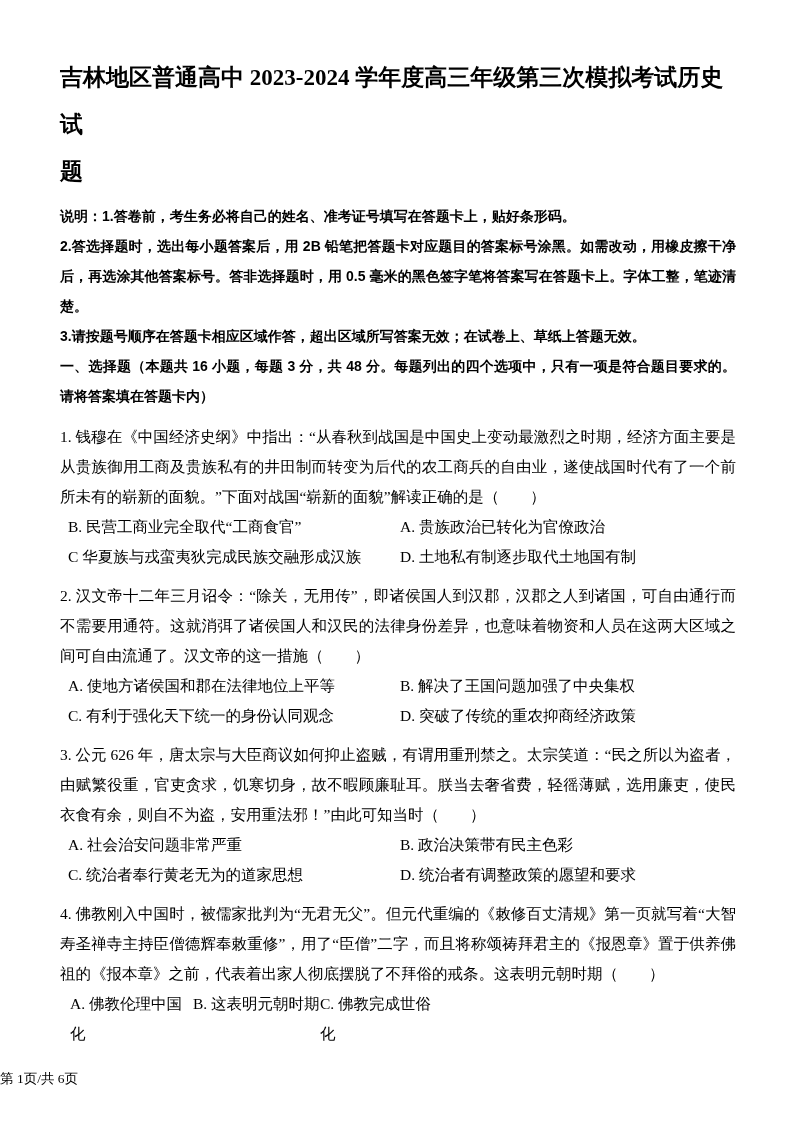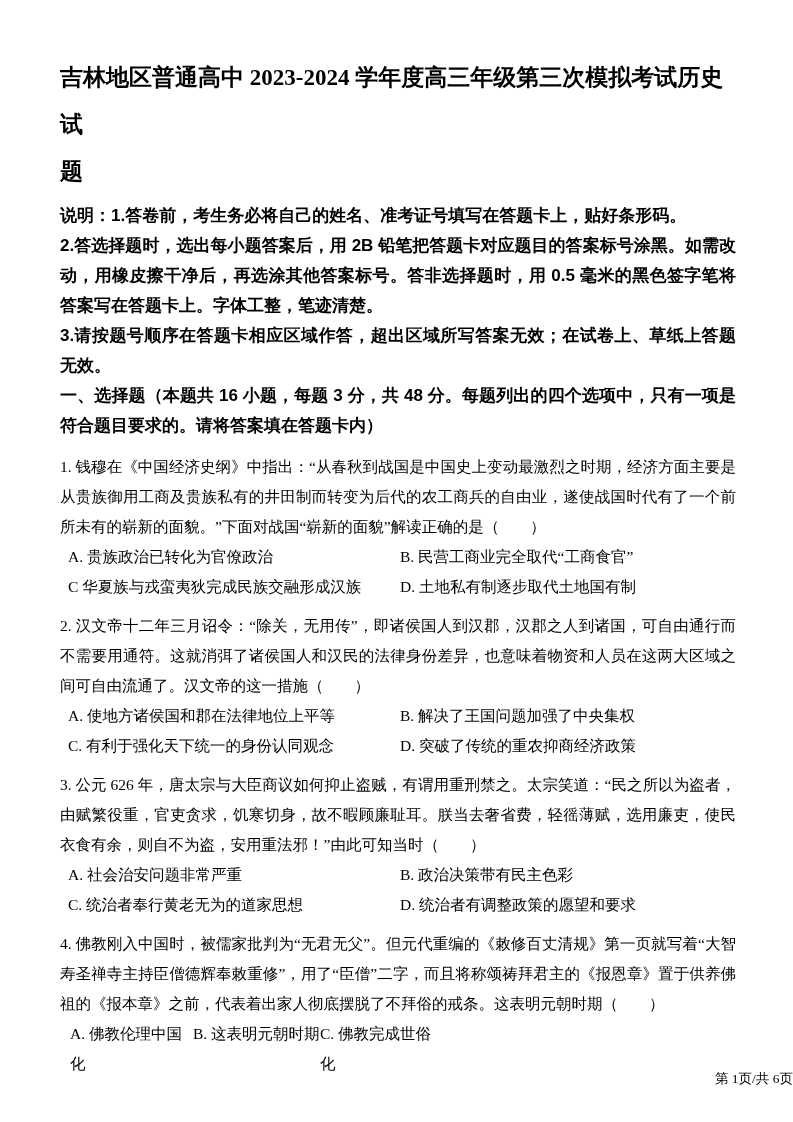--- a/index.html
+++ b/index.html
@@ -21,21 +21,21 @@
     font-size: 23px;
     line-height: 47px;
     text-align: left;
     color: #000;
     margin: 8px 0 6px 0;
   }
   .instructions p,
   .section-heading {
     font-family: "Liberation Sans", sans-serif;
     font-weight: 700;
-    font-size: 17px;
+    font-size: 14px;
     line-height: 30px;
     margin: 0;
     text-align: justify;
     color: #000;
   }
   .question {
     font-family: "Liberation Serif", serif;
     font-size: 15.5px;
     line-height: 30px;
     color: #000;
@@ -58,21 +58,21 @@
   }
   .opts4 .o1 { width: 123px; }
   .opts4 .o2 { width: 127px; }
   .opts4 .o3 { width: 125px; }
   .opts4 .o4 { flex: 1; }
   .footer {
     position: absolute;
     left: 0;
     right: 0;
     top: 1070px;
-    text-align: right;
+    text-align: left;
     font-family: "Liberation Serif", serif;
     font-size: 13.5px;
     color: #000;
   }
 </style>
 </head>
 <body>
 
 <div class="content">
 
@@ -85,22 +85,22 @@
     <p>说明：1.答卷前，考生务必将自己的姓名、准考证号填写在答题卡上，贴好条形码。</p>
     <p>2.答选择题时，选出每小题答案后，用 2B 铅笔把答题卡对应题目的答案标号涂黑。如需改动，用橡皮擦干净后，再选涂其他答案标号。答非选择题时，用 0.5 毫米的黑色签字笔将答案写在答题卡上。字体工整，笔迹清楚。</p>
     <p>3.请按题号顺序在答题卡相应区域作答，超出区域所写答案无效；在试卷上、草纸上答题无效。</p>
   </div>
 
   <p class="section-heading">一、选择题（本题共 16 小题，每题 3 分，共 48 分。每题列出的四个选项中，只有一项是符合题目要求的。请将答案填在答题卡内）</p>
 
   <div class="question first">
     <p class="stem">1. 钱穆在《中国经济史纲》中指出：“从春秋到战国是中国史上变动最激烈之时期，经济方面主要是从贵族御用工商及贵族私有的井田制而转变为后代的农工商兵的自由业，遂使战国时代有了一个前所未有的崭新的面貌。”下面对战国“崭新的面貌”解读正确的是（　　）</p>
     <div class="opts2">
+      <span>B. 民营工商业完全取代“工商食官”</span>
       <span>A. 贵族政治已转化为官僚政治</span>
-      <span>B. 民营工商业完全取代“工商食官”</span>
       <span>C  华夏族与戎蛮夷狄完成民族交融形成汉族</span>
       <span>D. 土地私有制逐步取代土地国有制</span>
     </div>
   </div>
 
   <div class="question">
     <p class="stem">2. 汉文帝十二年三月诏令：“除关，无用传”，即诸侯国人到汉郡，汉郡之人到诸国，可自由通行而不需要用通符。这就消弭了诸侯国人和汉民的法律身份差异，也意味着物资和人员在这两大区域之间可自由流通了。汉文帝的这一措施（　　）</p>
     <div class="opts2">
       <span>A. 使地方诸侯国和郡在法律地位上平等</span>
       <span>B. 解决了王国问题加强了中央集权</span>

